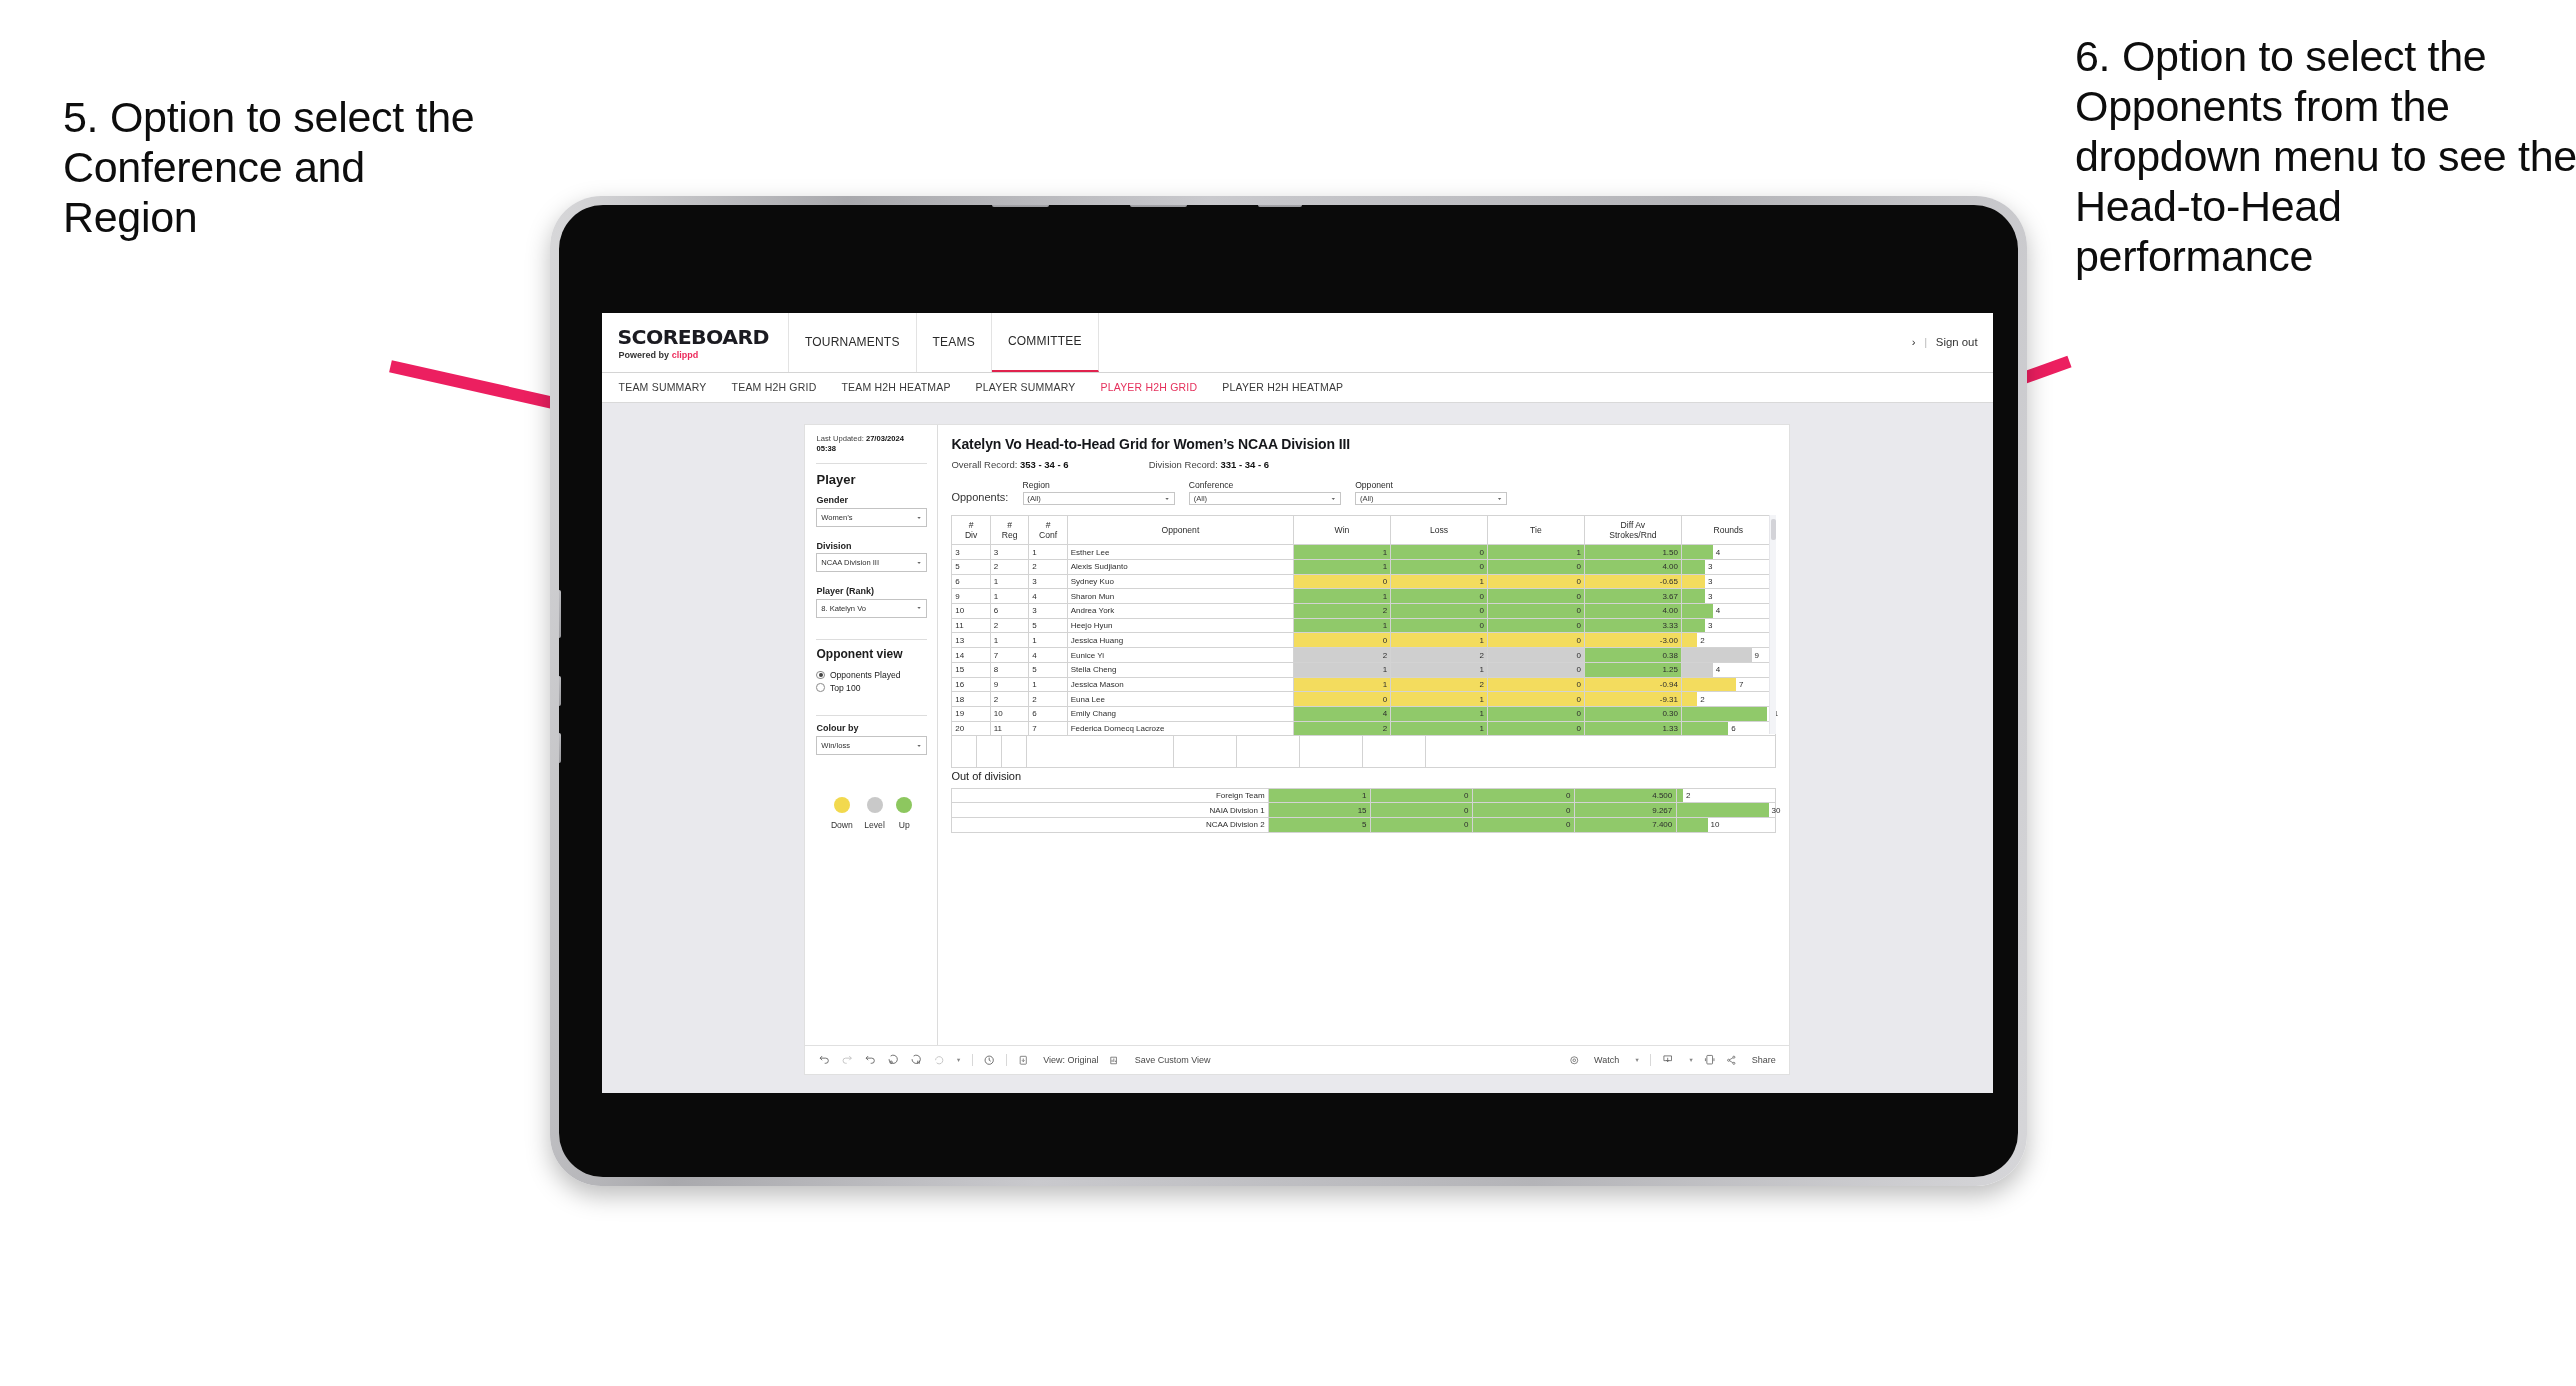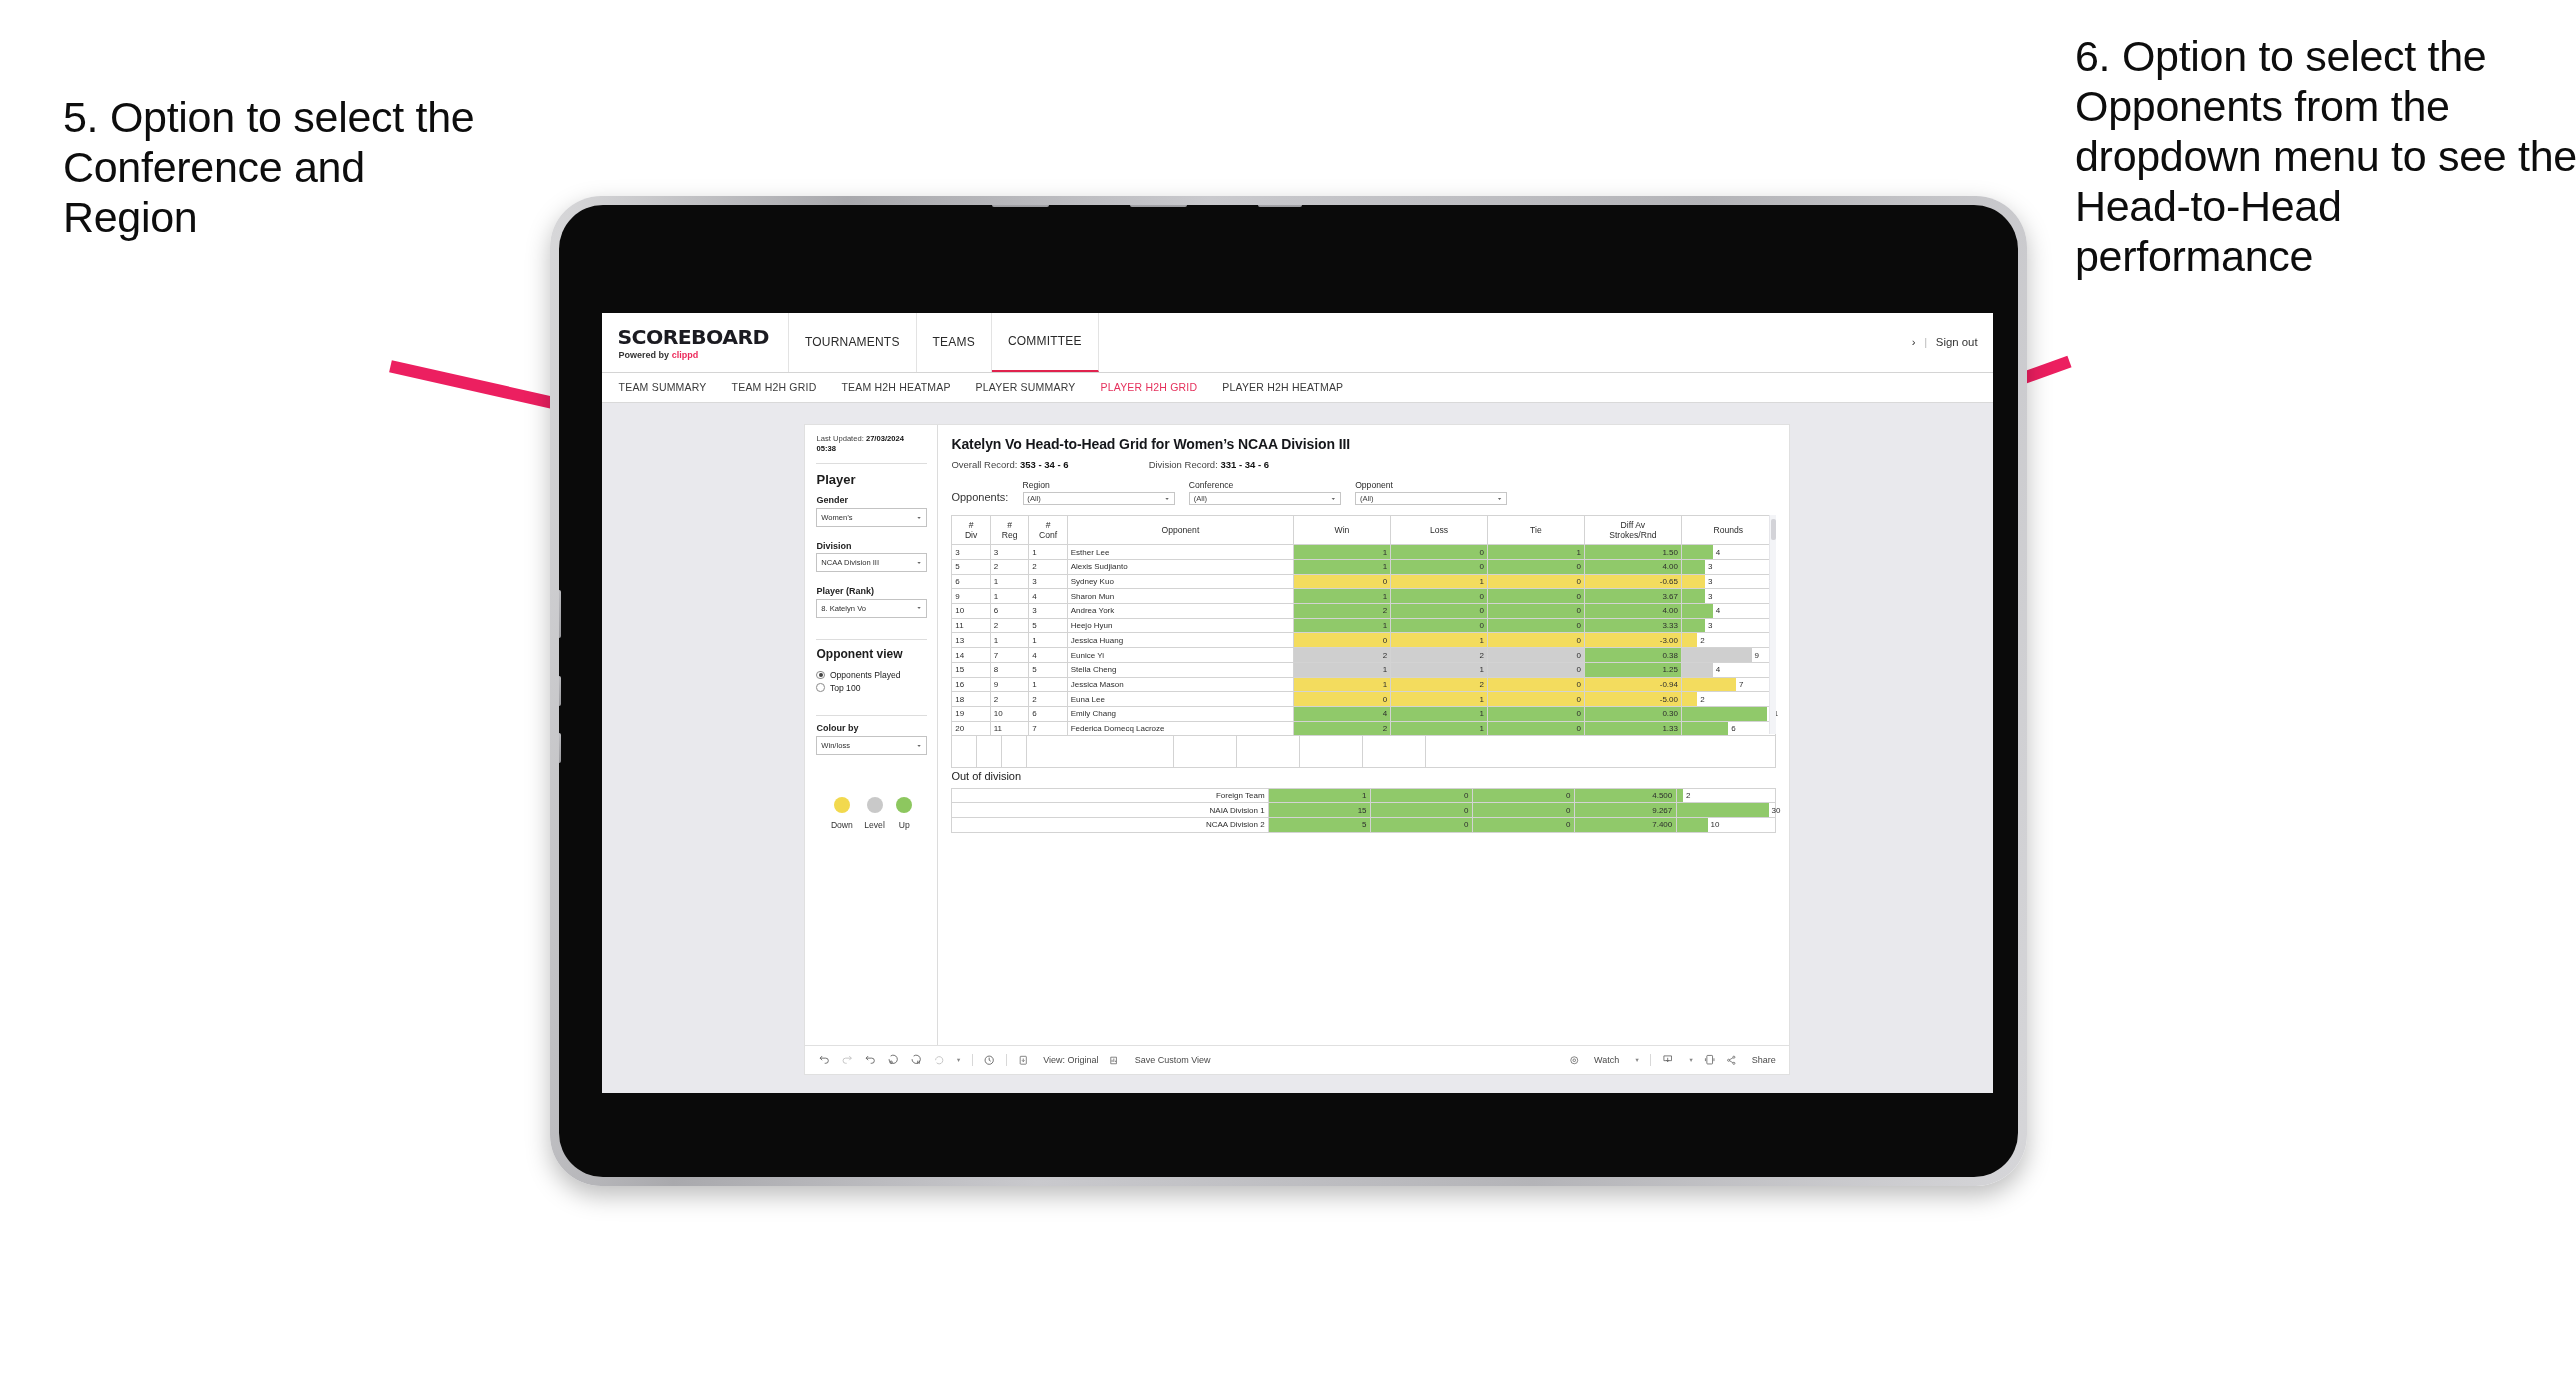--- a/index.html
+++ b/index.html
@@ -545,21 +545,21 @@
                         </td>
                       </tr>
                       <tr>
                         <td class="c-div">18</td>
                         <td class="c-reg">2</td>
                         <td class="c-conf">2</td>
                         <td class="c-opp">Euna Lee</td>
                         <td class="c-num bg-down">0</td>
                         <td class="c-num bg-down">1</td>
                         <td class="c-num bg-down">0</td>
-                        <td class="c-num bg-down">-5.00</td>
+                        <td class="c-num bg-down">-9.31</td>
                         <td class="c-rounds">
                           <div class="rbar bg-down" style="width: 16.6667%;"></div>
                           <div class="rval" style="left: 16.6667%;">2</div>
                         </td>
                       </tr>
                       <tr>
                         <td class="c-div">19</td>
                         <td class="c-reg">10</td>
                         <td class="c-conf">6</td>
                         <td class="c-opp">Emily Chang</td>

